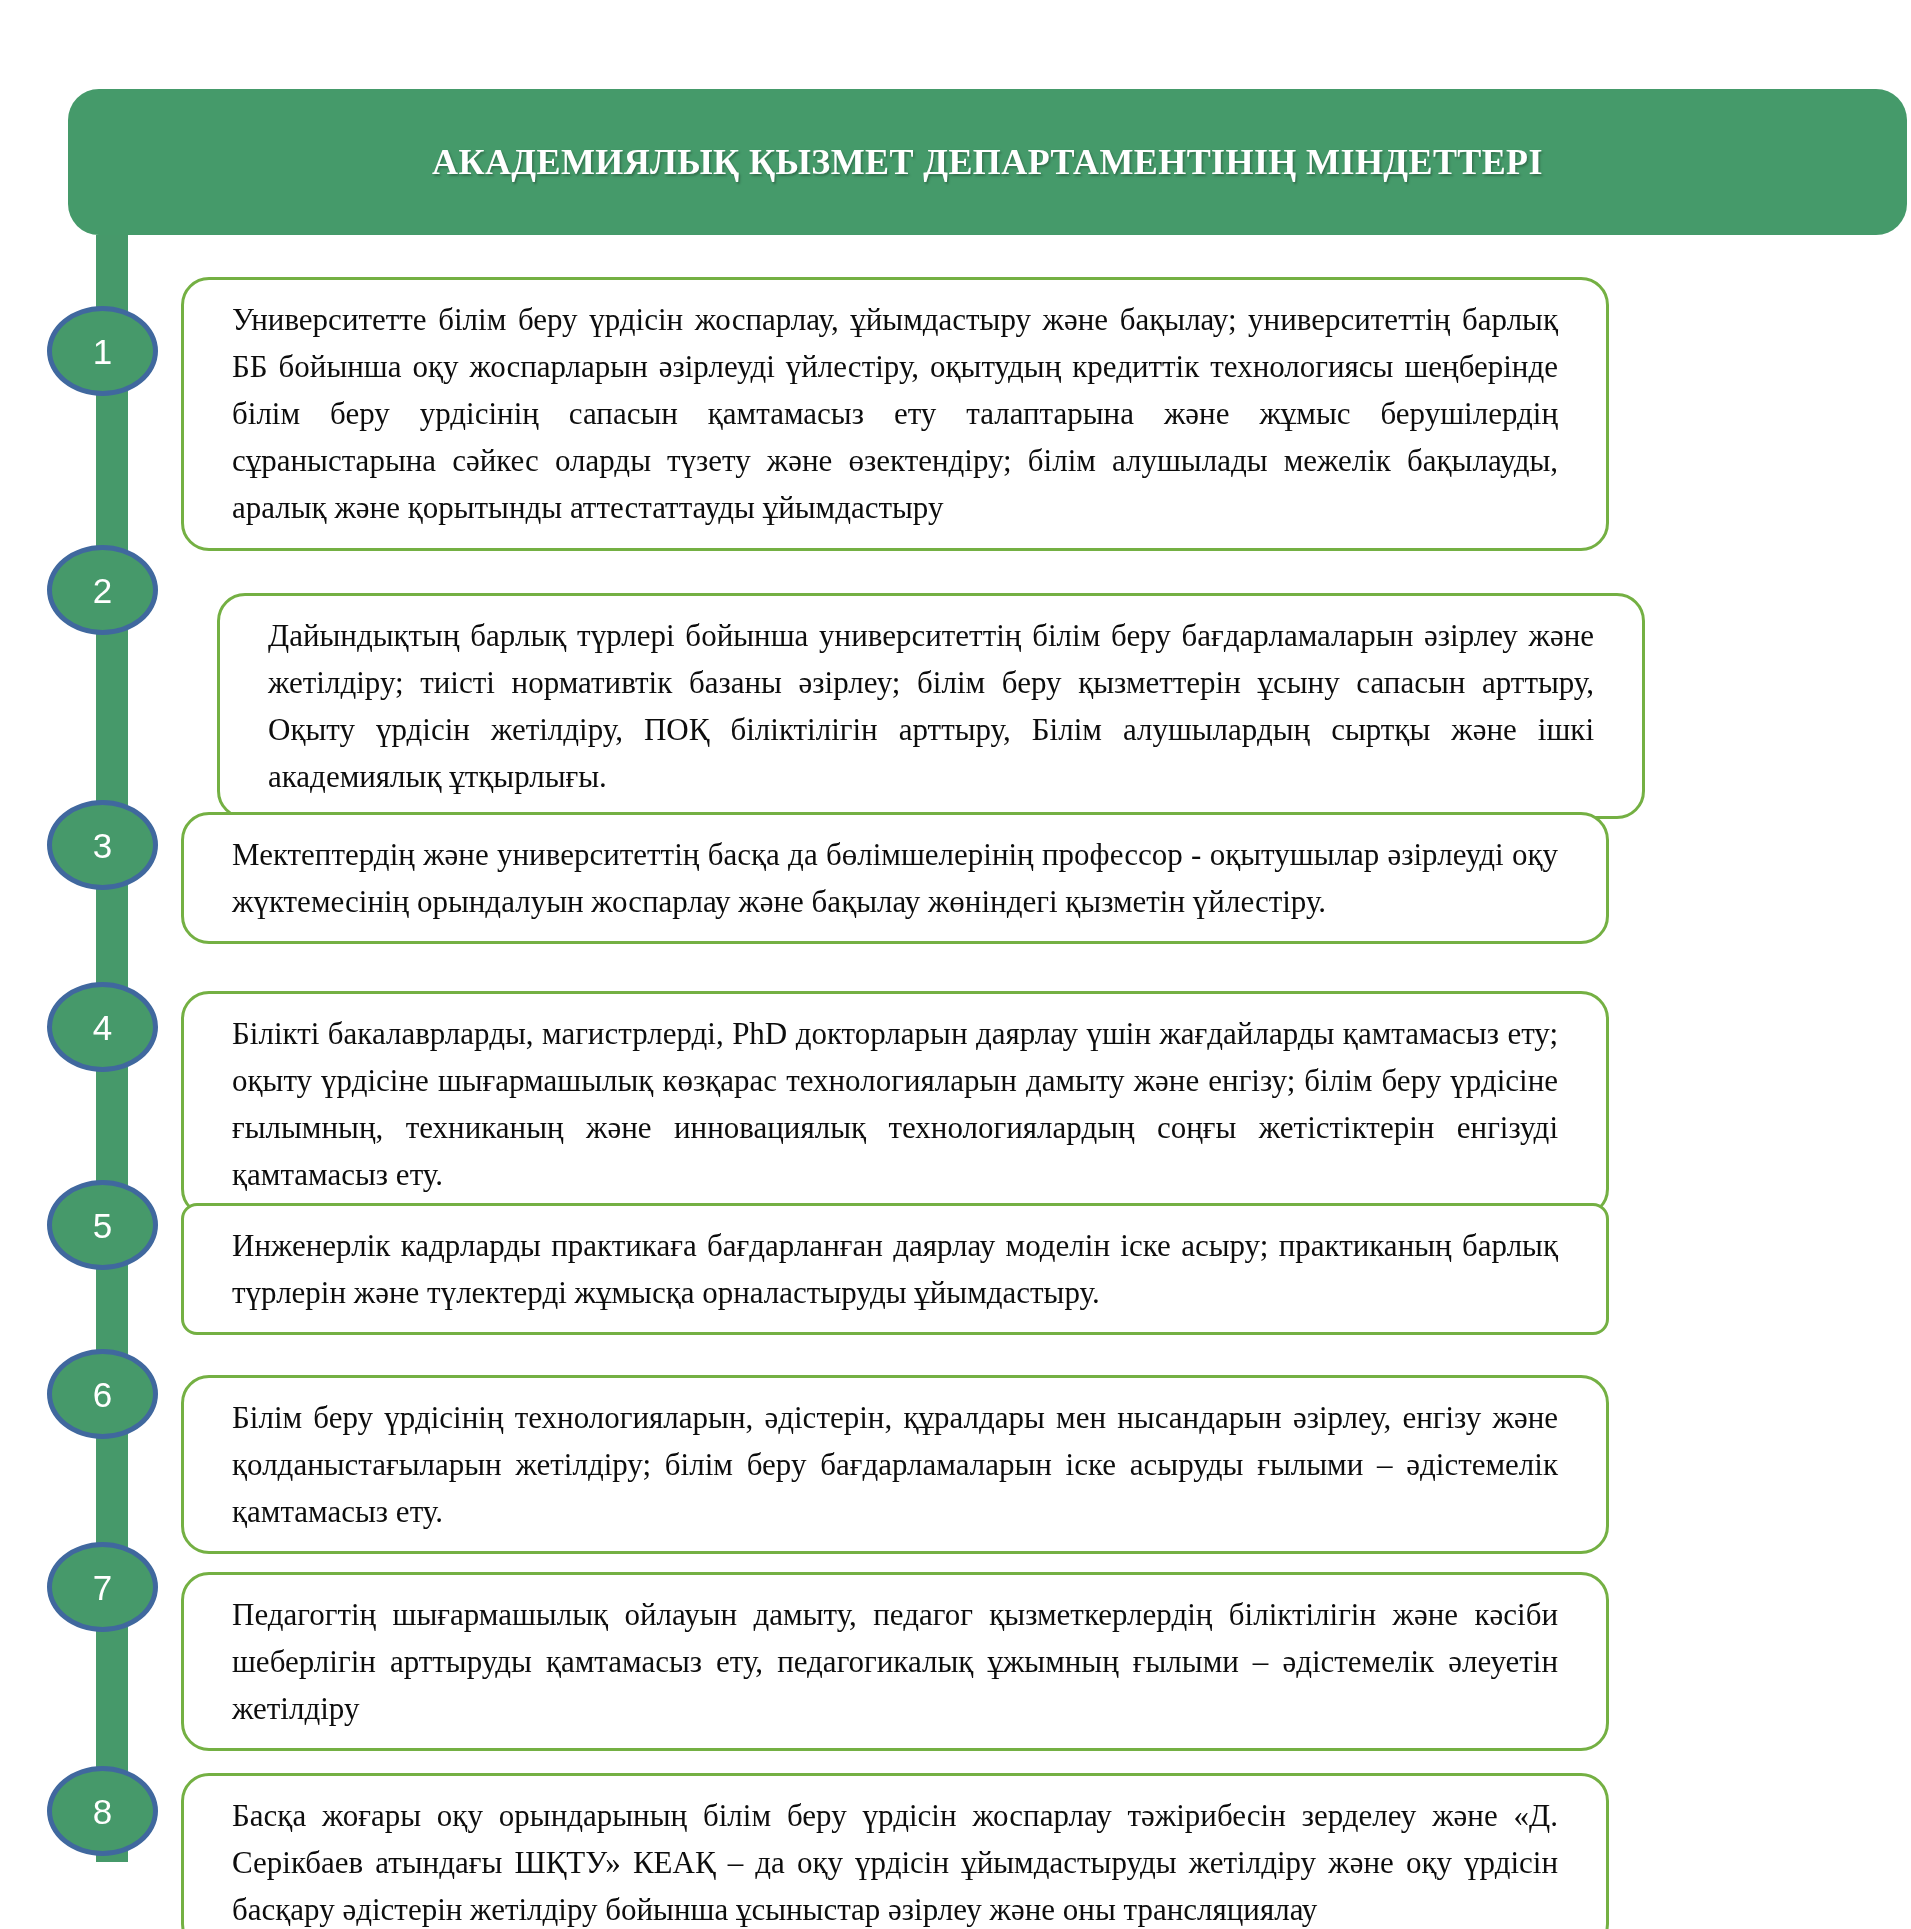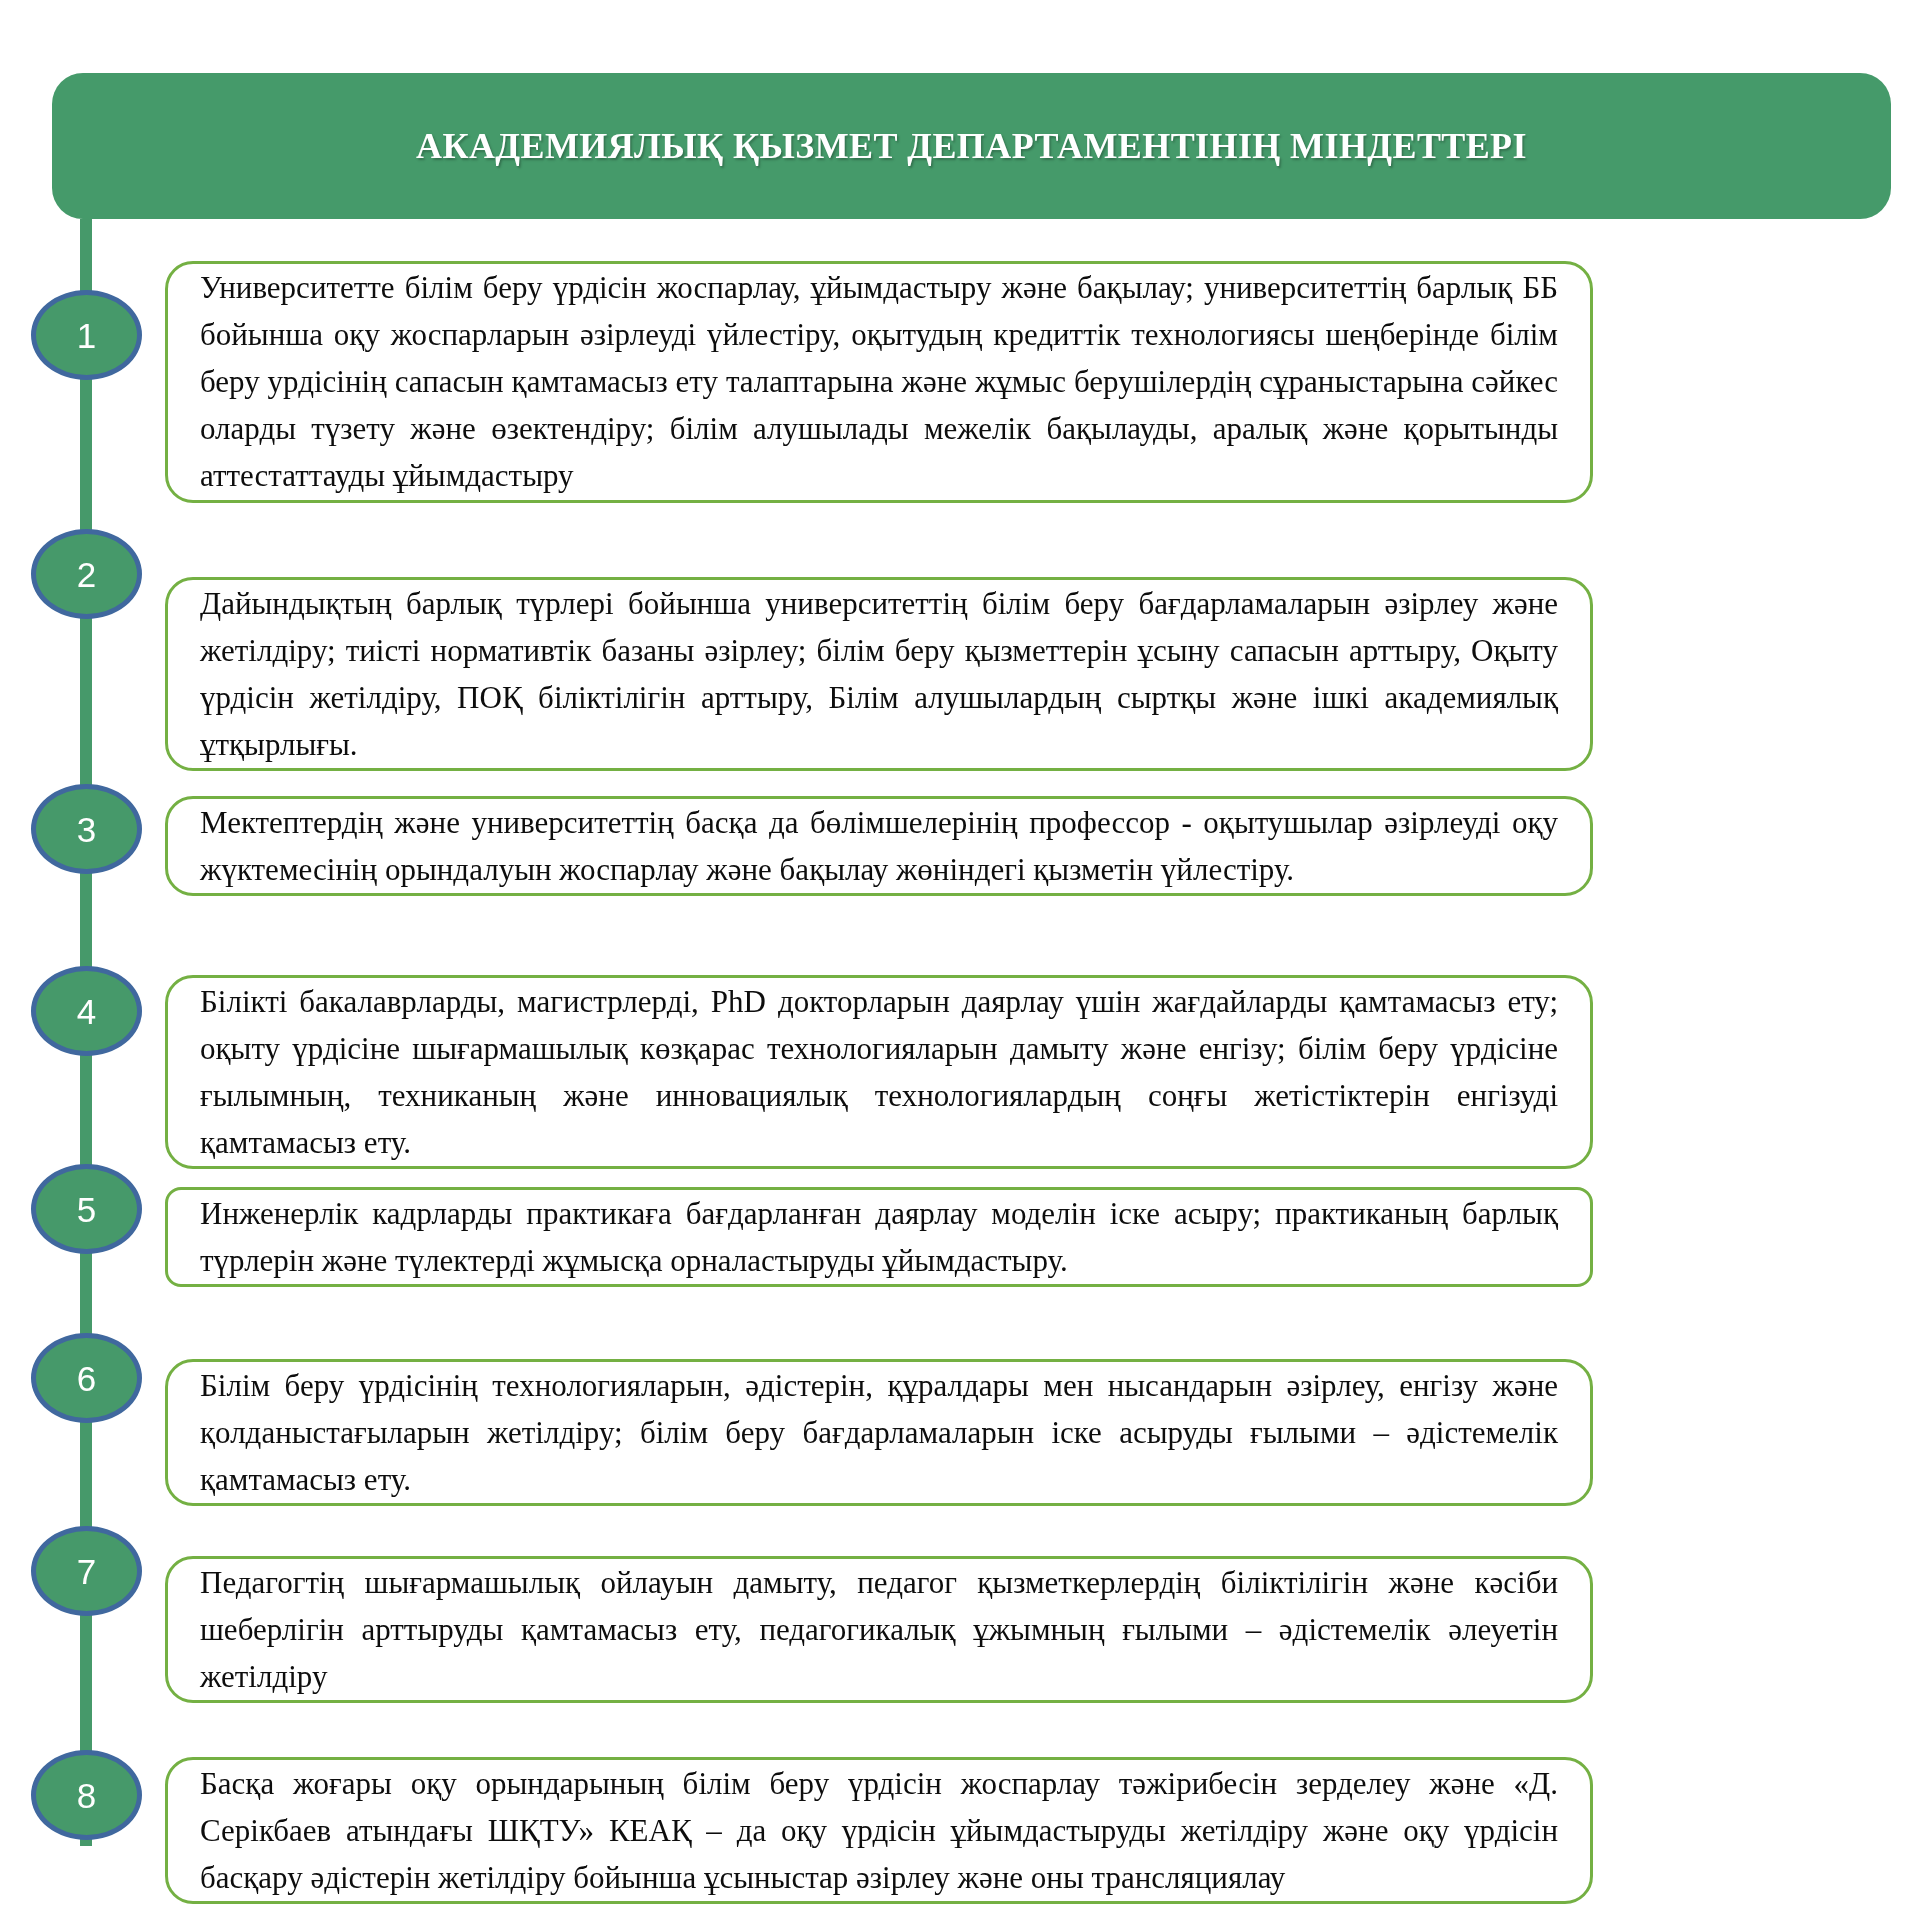--- a/index.html
+++ b/index.html
@@ -1,15 +1,15 @@
 <!DOCTYPE html>
 <html style="font-size:12.3px"><head>
 <meta charset="utf-8">
 <style>
-  * { box-sizing: border-box; margin: 0; padding: 0; }
+  * { box-sizing: border-box; margin: 0; padding: 16px; }
 
   html, body {
     width: 1911px;
     height: 1929px;
     background: #ffffff;
   }
 
   body {
     font-family: "Liberation Serif", "DejaVu Serif", serif;
     position: relative;
@@ -103,21 +103,21 @@
 <div id="timeline-container">
     <div class="step-marker" style="top: 290px;">
       <span>1</span>
     </div>
     <div class="step-box" style="top: 261px; min-height: 178px;">
       <div class="step-text">Университетте білім беру үрдісін жоспарлау, ұйымдастыру және бақылау; университеттің барлық ББ бойынша оқу жоспарларын әзірлеуді үйлестіру, оқытудың кредиттік технологиясы шеңберінде білім беру урдісінің сапасын қамтамасыз ету талаптарына және жұмыс берушілердің сұраныстарына сәйкес оларды түзету және өзектендіру; білім алушылады межелік бақылауды, аралық және қорытынды аттестаттауды ұйымдастыру</div>
     </div>
     <div class="step-marker" style="top: 529px;">
       <span>2</span>
     </div>
-    <div class="step-box" style="top: 577px; min-height: 129px;">
+    <div class="step-box" style="top: 577px; min-height: 129px; margin-left: 36px;">
       <div class="step-text">Дайындықтың барлық түрлері бойынша университеттің білім беру бағдарламаларын әзірлеу және жетілдіру; тиісті нормативтік базаны әзірлеу; білім беру қызметтерін ұсыну сапасын арттыру, Оқыту үрдісін жетілдіру, ПОҚ біліктілігін арттыру, Білім алушылардың сыртқы және ішкі академиялық ұтқырлығы.</div>
     </div>
     <div class="step-marker" style="top: 784px;">
       <span>3</span>
     </div>
     <div class="step-box" style="top: 796px; min-height: 94px;">
       <div class="step-text">Мектептердің және университеттің басқа да бөлімшелерінің профессор - оқытушылар әзірлеуді оқу жүктемесінің орындалуын жоспарлау және бақылау жөніндегі қызметін үйлестіру.</div>
     </div>
     <div class="step-marker" style="top: 966px;">
       <span>4</span>

